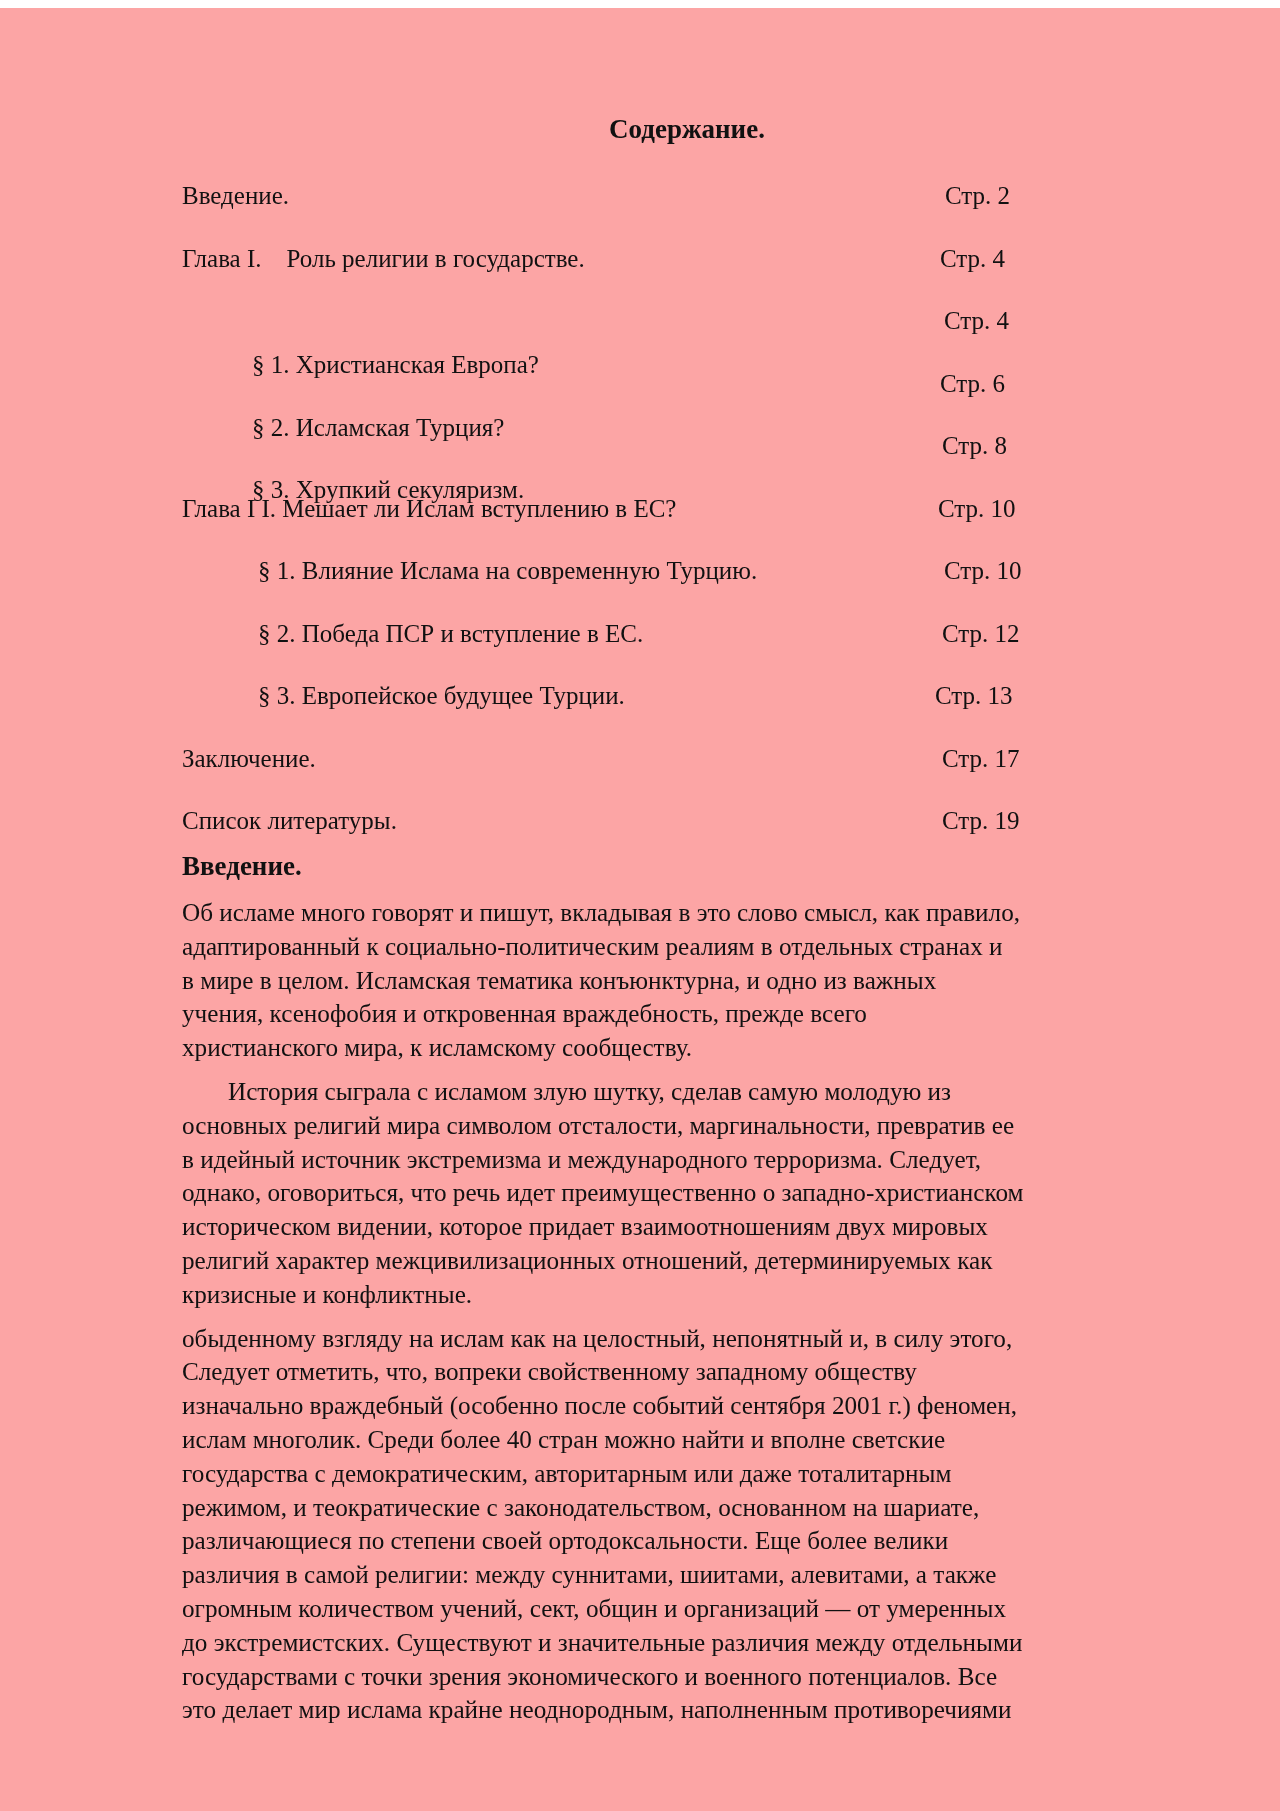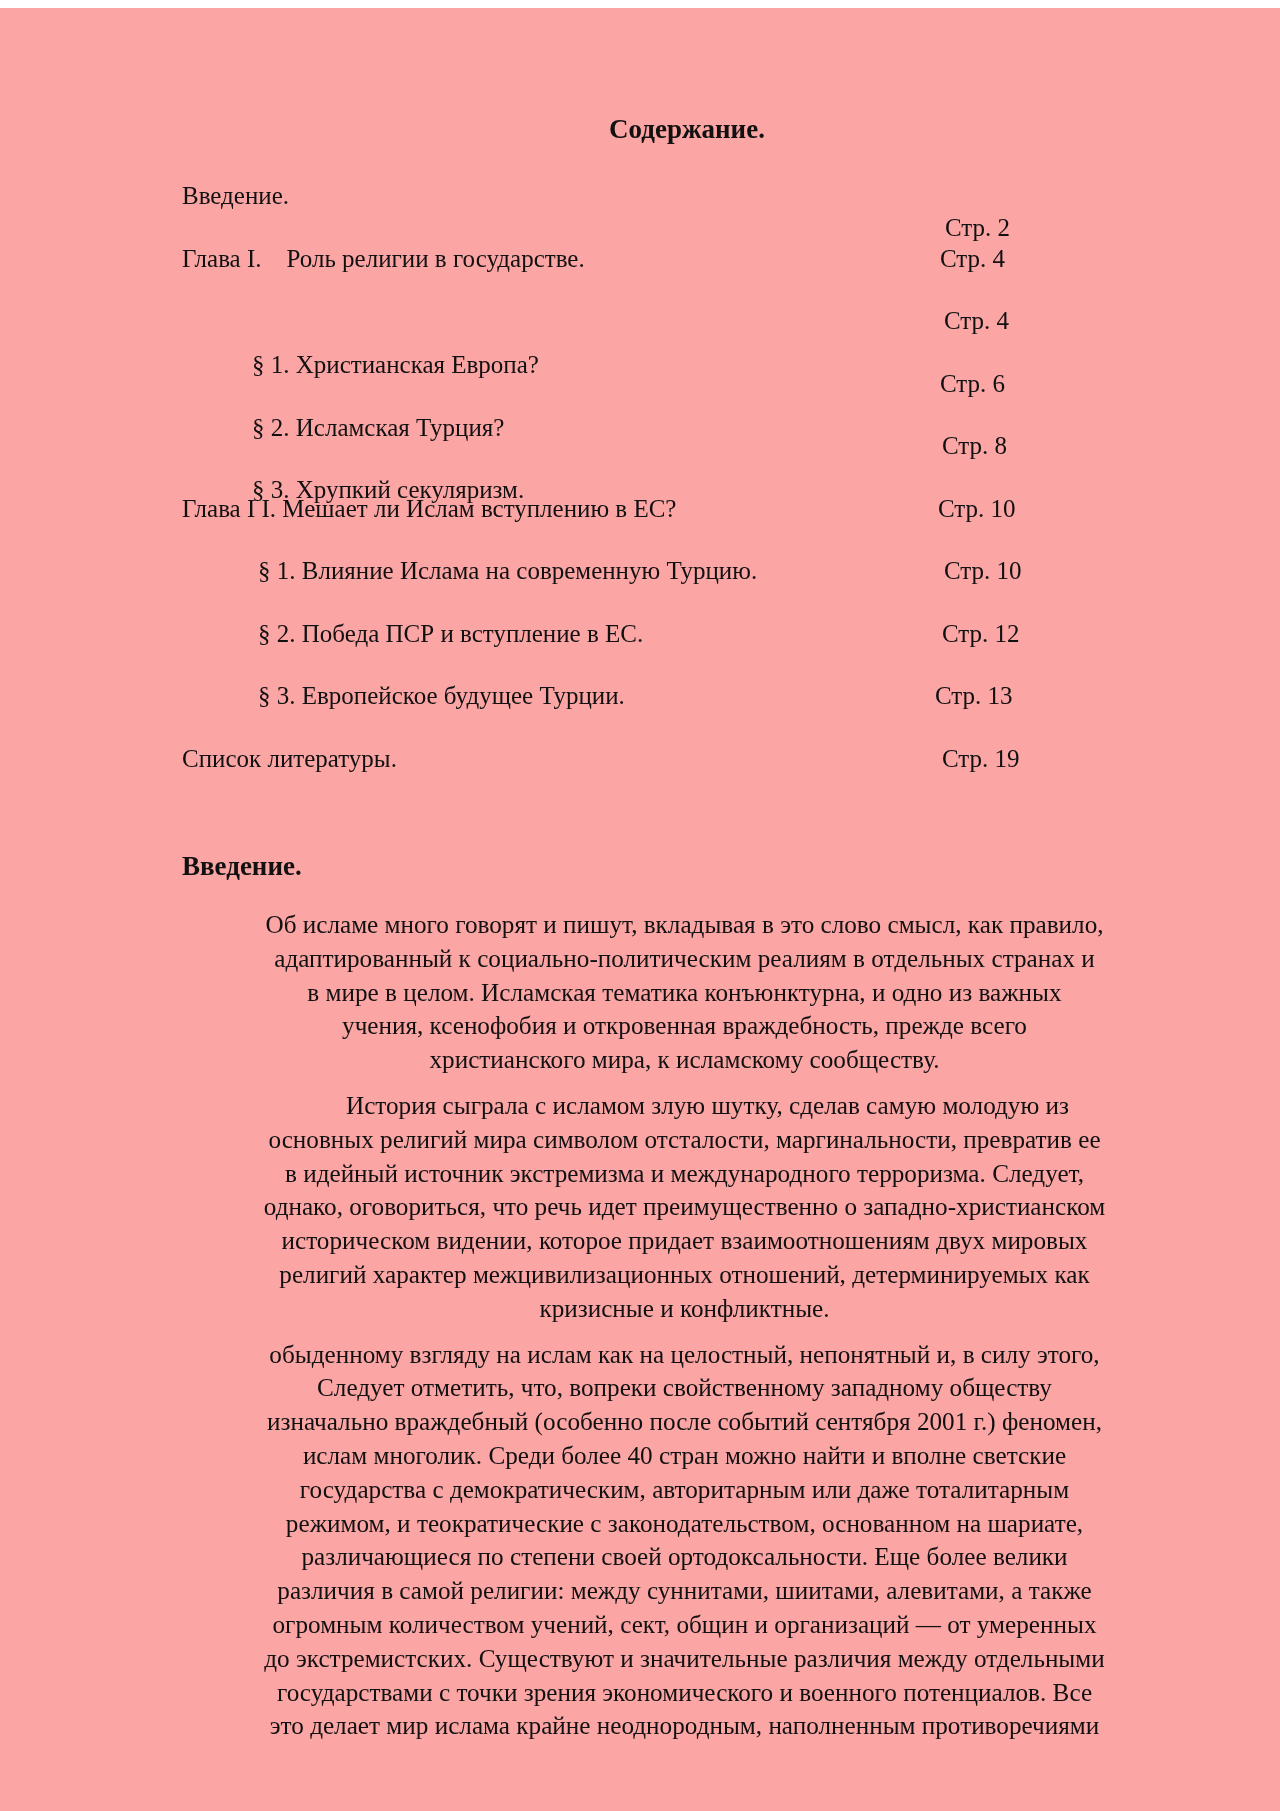--- a/index.html
+++ b/index.html
@@ -19,34 +19,34 @@
   .toc-row.sub .label { left: 70px; margin-top: 44px; }
   .toc-row.sub2 .label { left: 76px; }
   .toc-row .page-ref { position: absolute; top: 0; white-space: nowrap; }
   .intro-heading {
     position: absolute; left: 182px; top: 842px; font-size: 27px; font-weight: bold; line-height: 32px;
   }
   .body-text {
     position: absolute; left: 182px; top: 888px; width: 1005px;
     font-size: 25.2px; line-height: 33.8px;
   }
-  .body-text p { margin: 12px 0 10px 0; white-space: nowrap; text-align: center; }
+  .body-text p { margin: 0 0 10px 0; white-space: nowrap; }
   .body-text p.indent .line:first-child { padding-left: 46px; }
   .body-text .line { display: block; }
 </style>
 </head>
 <body>
 
 <div class="page">
   <div class="toc-title">Содержание.</div>
 
   <div class="toc" id="toc">
       <div class="toc-row">
         <span class="label">Введение.</span>
-        <span class="page-ref" style="left: 763px; margin-top: 32px;">Стр. 2</span>
+        <span class="page-ref" style="left: 763px;">Стр. 2</span>
       </div>
       <div class="toc-row">
         <span class="label">Глава I.    Роль религии в государстве.</span>
         <span class="page-ref" style="left: 758px;">Стр. 4</span>
       </div>
       <div class="toc-row sub">
         <span class="label">§ 1. Христианская Европа?</span>
         <span class="page-ref" style="left: 762px;">Стр. 4</span>
       </div>
       <div class="toc-row sub">
@@ -65,20 +65,24 @@
         <span class="label">§ 1. Влияние Ислама на современную Турцию.</span>
         <span class="page-ref" style="left: 762px;">Стр. 10</span>
       </div>
       <div class="toc-row sub2">
         <span class="label">§ 2. Победа ПСР и вступление в ЕС.</span>
         <span class="page-ref" style="left: 760px;">Стр. 12</span>
       </div>
       <div class="toc-row sub2">
         <span class="label">§ 3. Европейское будущее Турции.</span>
         <span class="page-ref" style="left: 753px;">Стр. 13</span>
+      </div>
+      <div class="toc-row">
+        <span class="label">Заключение.</span>
+        <span class="page-ref" style="left: 760px;">Стр. 17</span>
       </div>
       <div class="toc-row">
         <span class="label">Список литературы.</span>
         <span class="page-ref" style="left: 760px;">Стр. 19</span>
       </div>
     </div>
 
   <div class="intro-heading">Введение.</div>
 
   <div class="body-text" id="body-text">

